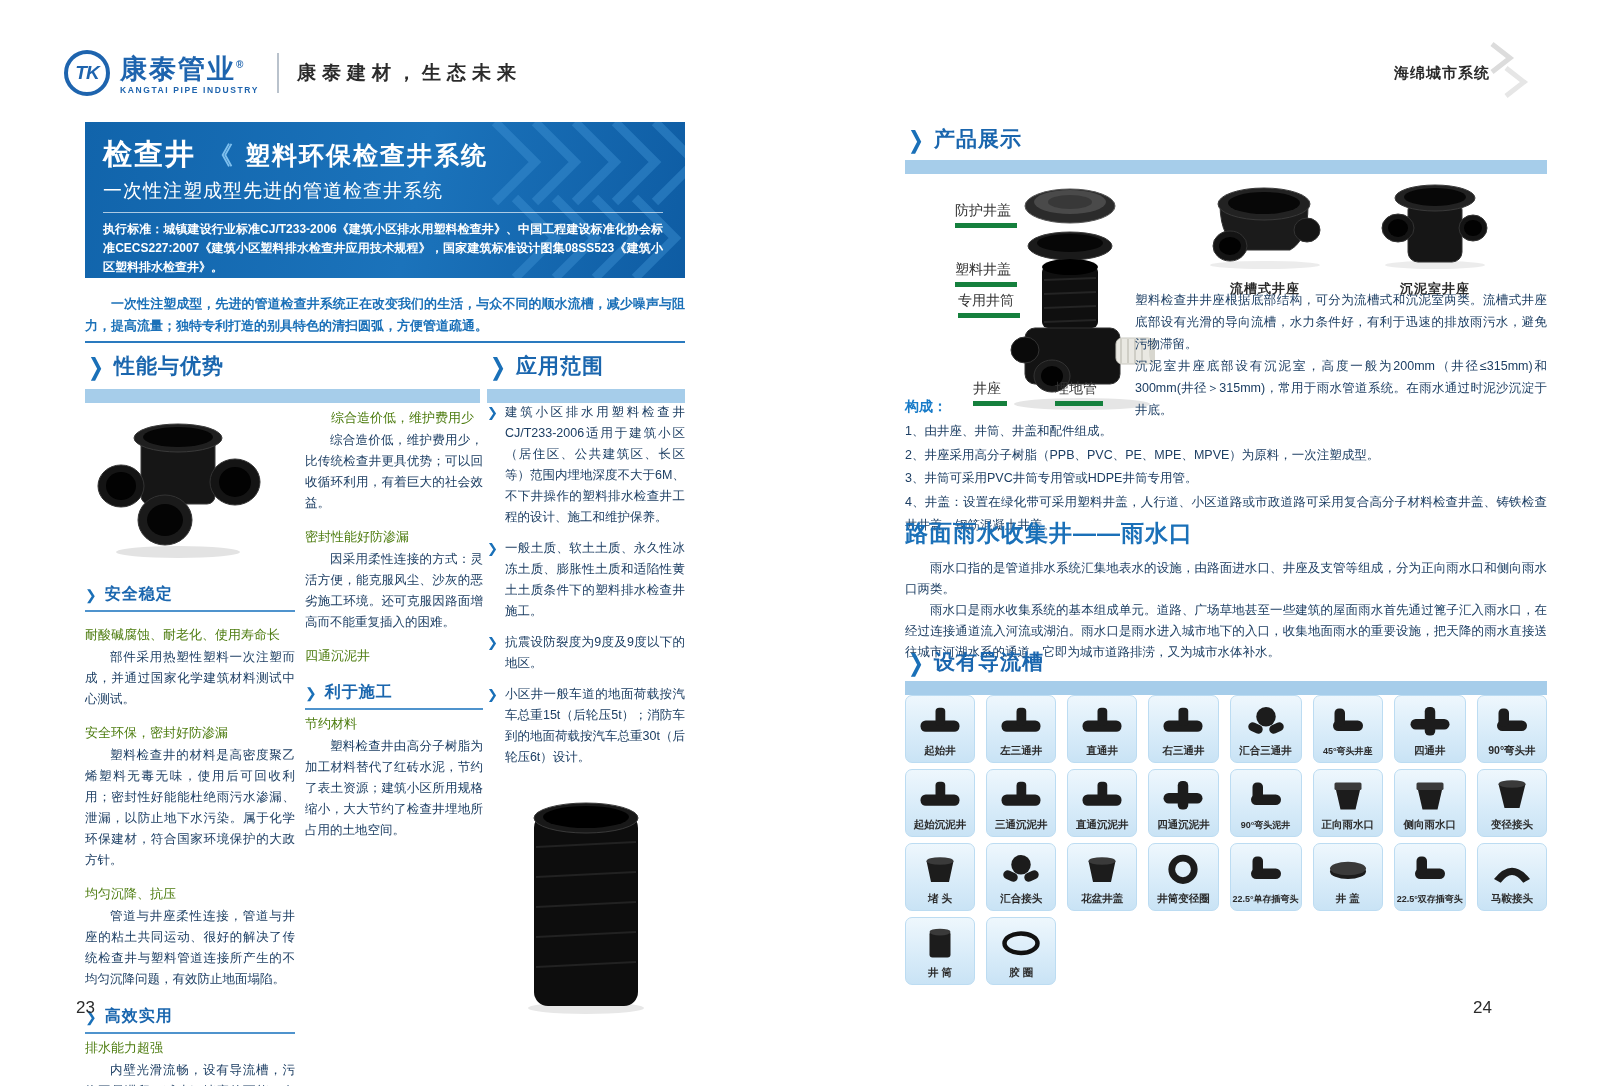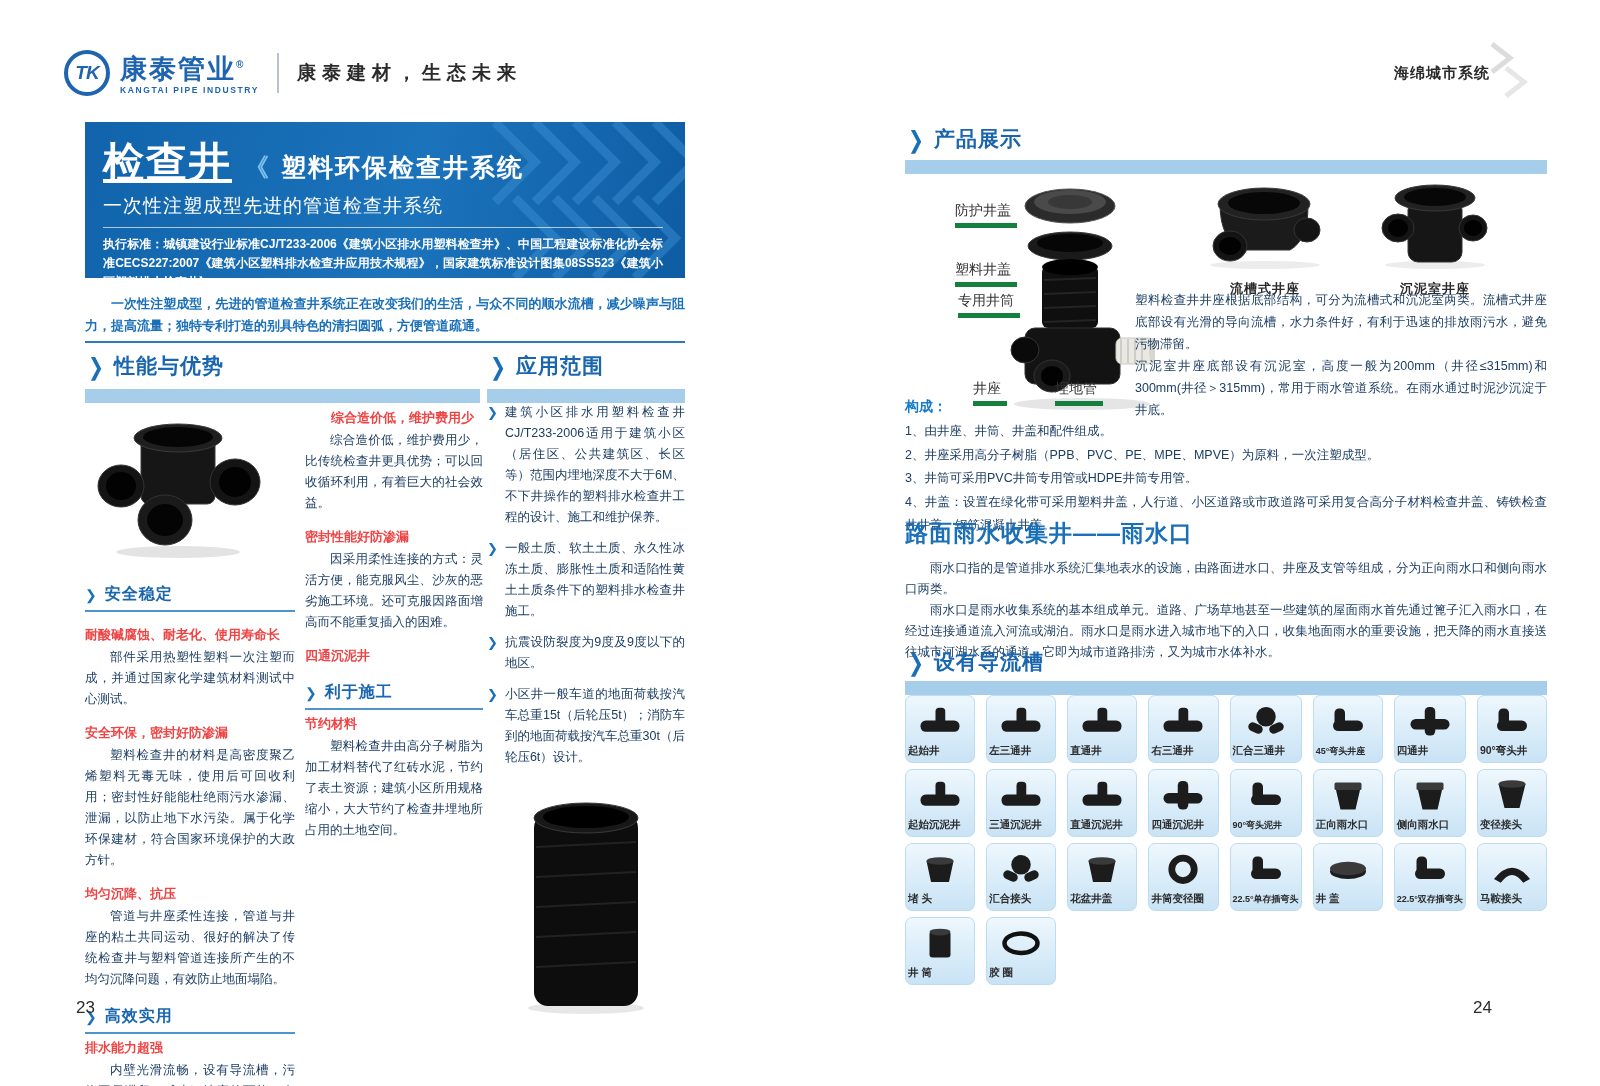--- a/index.html
+++ b/index.html
@@ -22,34 +22,34 @@
 
   
   .mk { color:#1a70b8; font-weight:900; }
   .sechead { position:absolute; display:flex; align-items:center; gap:9px;
     font-size:21px; font-weight:bold; color:#1a66ae; letter-spacing:1px; }
   .sechead .mk { font-size:19px; transform:scaleY(1.25); }
   .secbar { position:absolute; height:14px; background:#a6cdea; }
   .subhead { display:flex; align-items:center; gap:7px; font-size:16px; font-weight:bold;
     color:#1a66ae; border-bottom:2px solid #4f93cd; padding-bottom:5px; margin:16px 0 4px 0; letter-spacing:1px; }
   .subhead .mk { font-size:14px; }
-  .btitle { font-size:13px; font-weight:bold; color:#ef4444; margin-top:13px; line-height:20px; }
+  .btitle { font-size:13px; font-weight:normal; color:#4d7c0f; margin-top:13px; line-height:20px; }
   .btitle.indent { text-indent:2em; }
   .bpara { font-size:12.5px; line-height:21px; color:#1c3e63; text-align:justify; text-indent:2em; margin-top:2px; }
   .bullet { display:flex; gap:7px; margin-bottom:10px; }
   .bullet .bmk { color:#1a70b8; font-weight:900; font-size:13px; line-height:21px; }
   .bullet p { font-size:12.5px; line-height:21px; text-align:justify; color:#1c3e63; }
 
   
   .hero { position:absolute; left:85px; top:122px; width:600px; height:156px;
     background:linear-gradient(103deg,#1164ab 0%,#1b73bb 55%,#0e5ca3 100%);
     padding:13px 18px 10px 18px; overflow:hidden; }
   .hero-pattern { position:absolute; right:-10px; top:0; height:100%; opacity:.45; }
   .hero-title-row { position:relative; display:flex; align-items:baseline; gap:12px; }
-  .hero-t1 { color:#fff; font-size:41px; font-weight:bold; letter-spacing:2px;text-decoration:underline; }
+  .hero-t1 { color:#fff; font-size:29px; font-weight:bold; letter-spacing:2px; }
   .hero-sep { color:#7fc0ee; font-size:25px; font-weight:bold; }
   .hero-t2 { color:#fff; font-size:25px; font-weight:bold; letter-spacing:2px; }
   .hero-sub { position:relative; color:#fff; font-size:19px; margin-top:3px; letter-spacing:1px; }
   .hero-line { position:relative; height:1px; background:rgba(255,255,255,.65); margin:8px 0 7px 0; width:560px; }
   .hero-std { position:relative; color:#fff; font-size:12px; font-weight:bold; line-height:19px; text-align:justify; width:560px; }
 
   .intro { position:absolute; left:85px; top:293px; width:600px; color:#1a70b8;
     font-size:13px; font-weight:bold; line-height:22px; text-indent:2em; text-align:justify; }
   .intro-rule { position:absolute; left:85px; top:341px; width:600px; height:2px; background:#2a7abf; }
 
@@ -76,21 +76,21 @@
   
   .rain { position:absolute; left:905px; top:518px; width:642px; }
   .rain-h { font-size:23px; font-weight:bold; color:#1a70b8; letter-spacing:1px; margin-bottom:9px; }
   .rain p { font-size:12.5px; line-height:21px; text-indent:2em; text-align:justify; color:#1c3e63; }
 
   
   #fittings-grid { position:absolute; left:905px; top:695px; width:642px;
     display:grid; grid-template-columns:repeat(8,1fr); column-gap:11px; row-gap:6px; }
   .fit-card { height:68px; border-radius:7px; border:1px solid #bcdcf2;
     background:linear-gradient(#eef7fd 0%,#d9ecf9 55%,#c9e3f5 100%);
-    display:flex; flex-direction:column; justify-content:flex-end; padding:3px 2px 4px 2px; }
+    display:flex; flex-direction:column; align-items:center; justify-content:flex-end; padding:3px 2px 4px 2px; }
   .fit-icon { flex:1; display:flex; align-items:center; justify-content:center; }
   .fit-icon svg { width:46px; height:36px; }
   .fit-label { font-size:10.5px; font-weight:bold; color:#2b2b2b; white-space:nowrap; transform-origin:center; }
   .fit-label.small { font-size:9px; }
 
   .pageno { position:absolute; font-size:17px; color:#2b2b2b; }
   #pageno-left { left:76px; top:998px; }
   #pageno-right { left:1473px; top:998px; }
 
   svg .dark { fill:#161616; stroke:#3a3a3a; stroke-width:1; }

